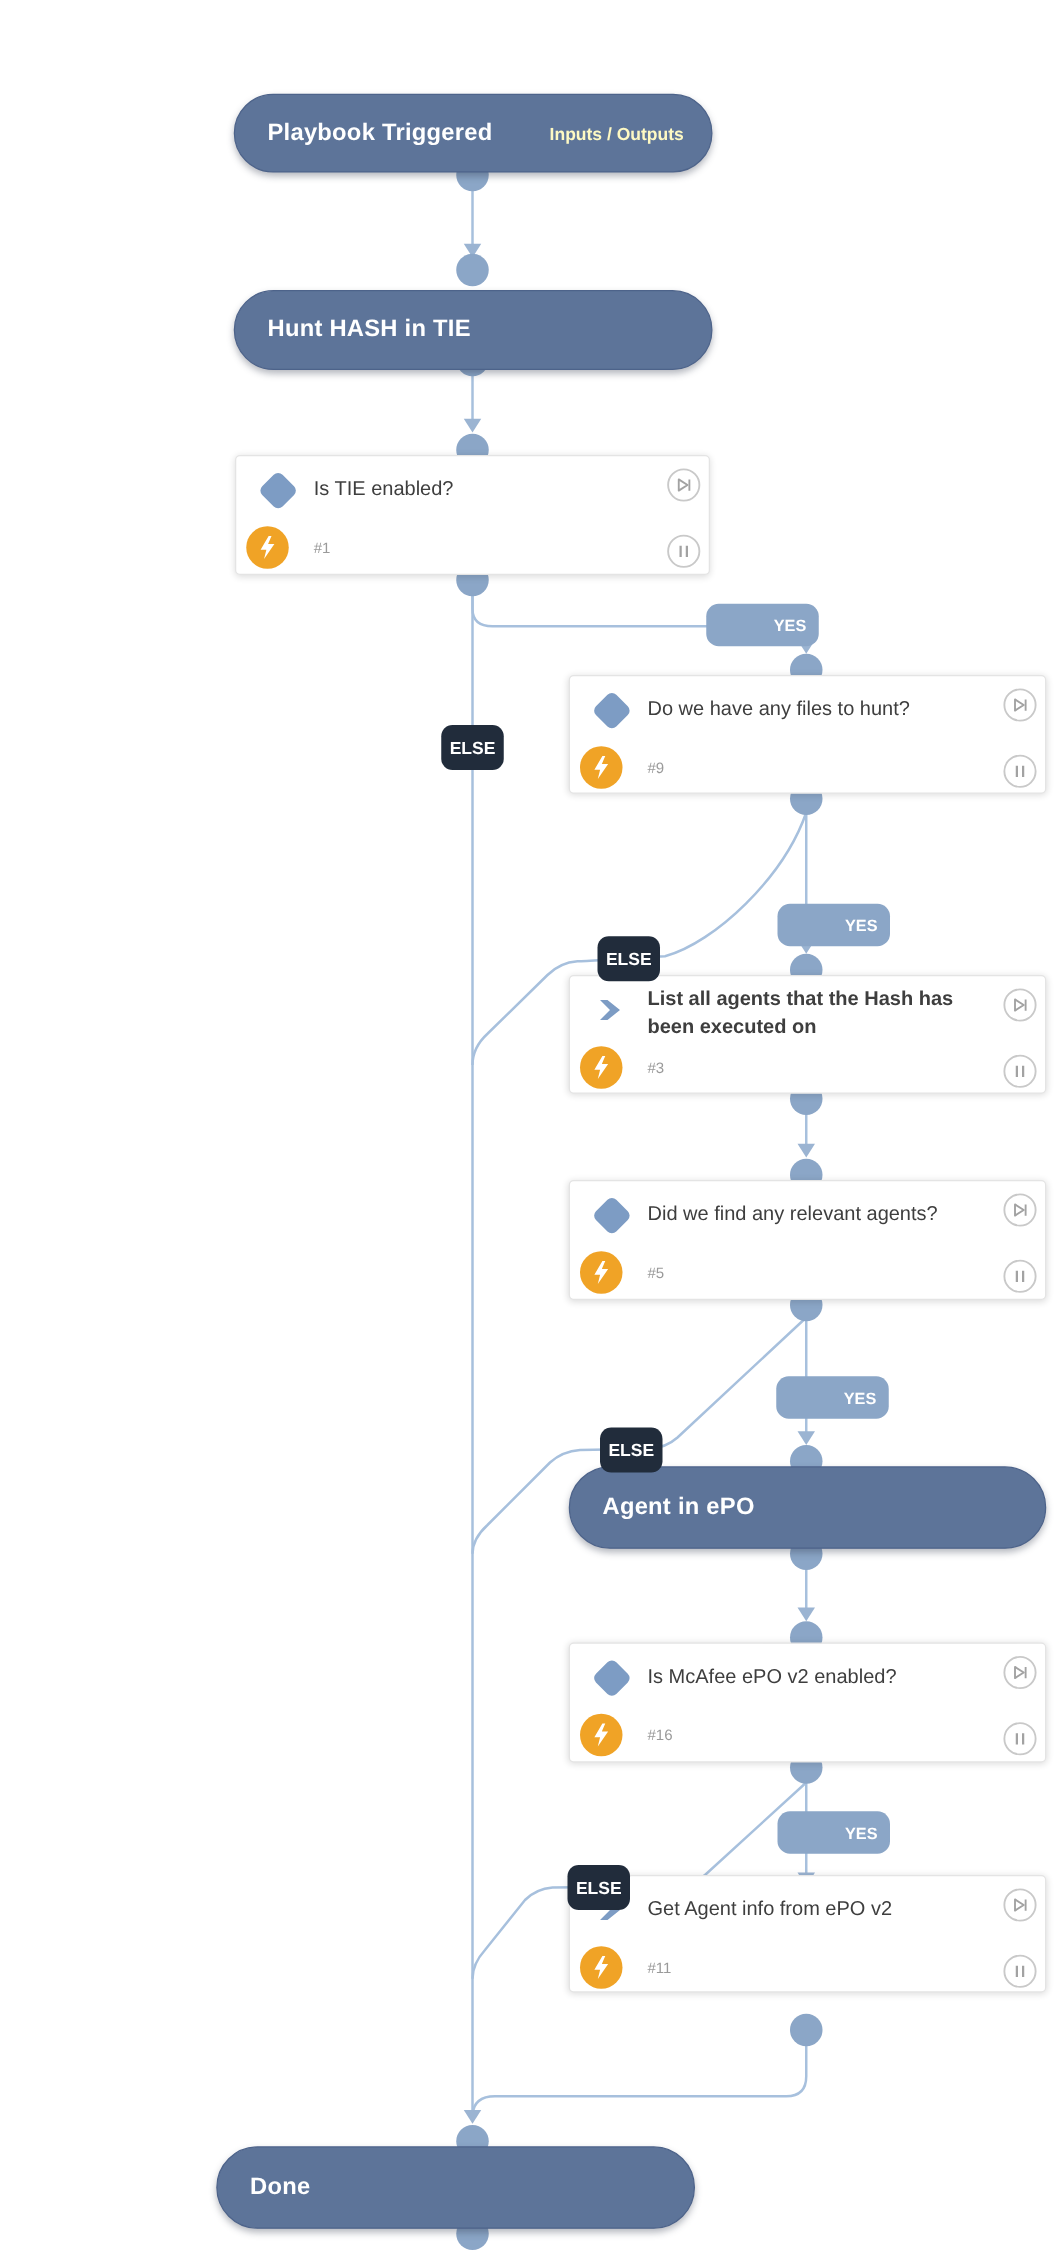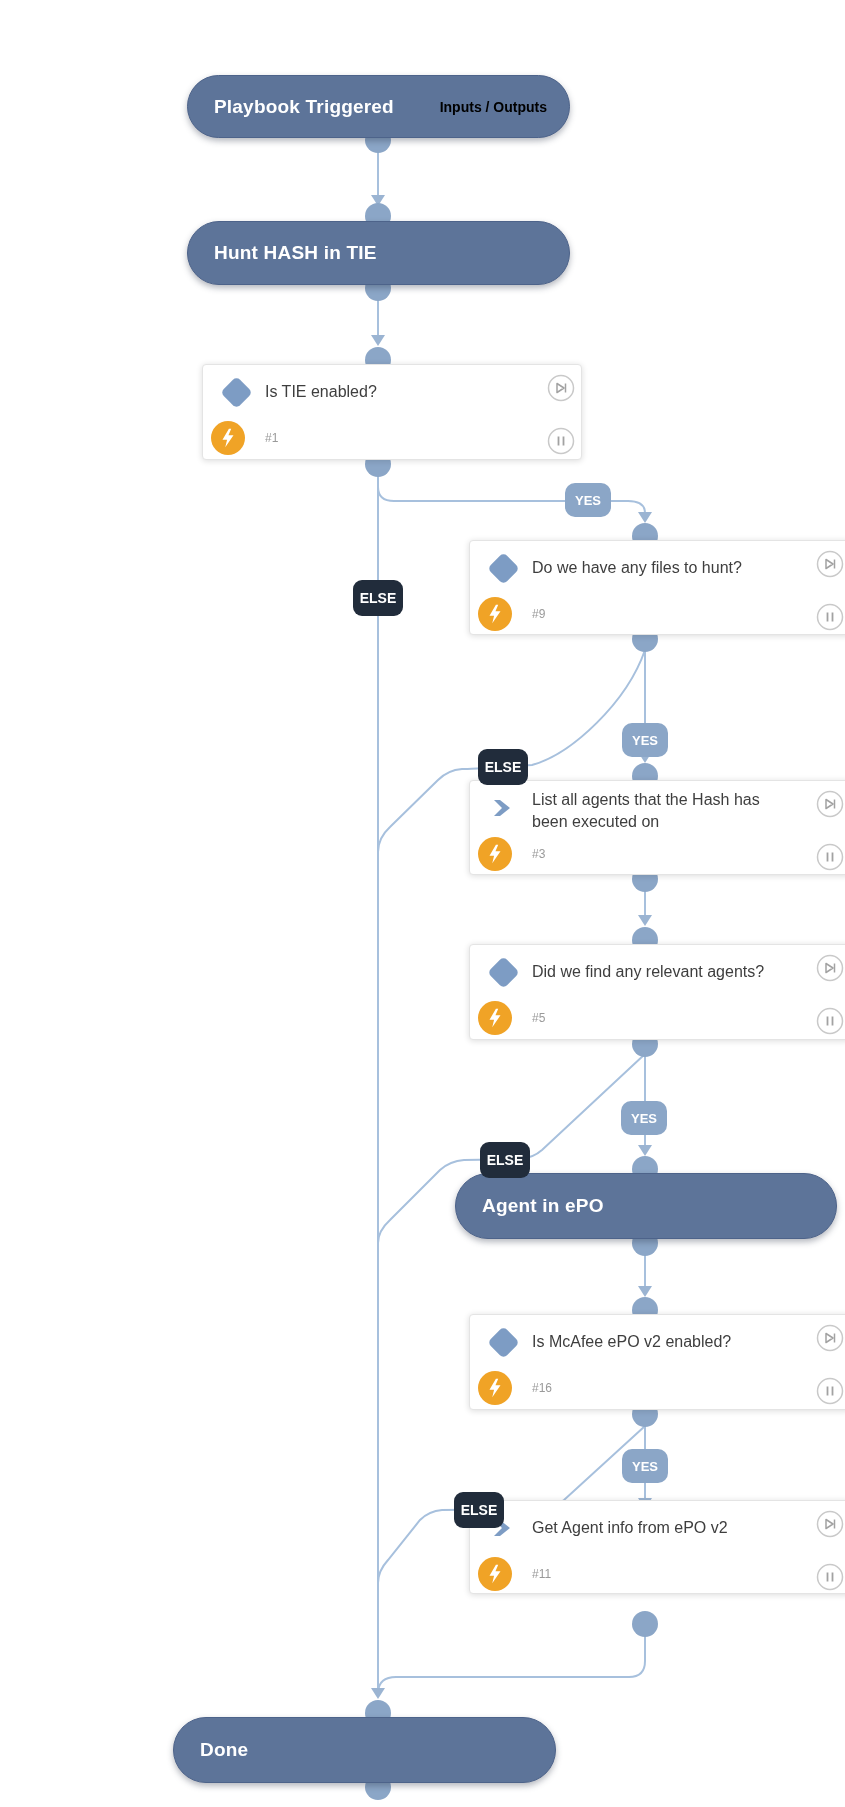--- a/index.html
+++ b/index.html
@@ -11,38 +11,38 @@
   body{font-family:"Liberation Sans",sans-serif;}
   #canvas{position:relative;width:845px;height:1807px;background:#fff;overflow:hidden;}
   #edges{position:absolute;left:0;top:0;z-index:1;}
   .pill{
     position:absolute;z-index:2;background:var(--pill);border:1px solid var(--pill-border);
     border-radius:999px;display:flex;align-items:center;justify-content:space-between;
     padding:0 22px 0 26px;box-sizing:border-box;box-shadow:0 3px 6px rgba(40,50,70,.35);
     cursor:pointer;
   }
   .pill-title{color:#fff;font-size:19px;font-weight:700;letter-spacing:.2px;}
-  .pill-link{color:#000000;font-size:14px;font-weight:700;text-decoration:none;cursor:pointer;}
+  .pill-link{color:#fef9c3;font-size:14px;font-weight:700;text-decoration:none;cursor:pointer;}
   .card{
     position:absolute;z-index:2;background:#fff;border:1px solid var(--card-border);
-    border-radius:4px;box-shadow:0 1px 6px rgba(0,0,0,.14);box-sizing:border-box;cursor:pointer;margin-left:14px;
+    border-radius:4px;box-shadow:0 1px 6px rgba(0,0,0,.14);box-sizing:border-box;cursor:pointer;
   }
   .diamond{position:absolute;left:22px;top:16px;width:23px;height:23px;background:var(--icon-blue);
     border-radius:5px;transform:rotate(45deg);}
   .chev{position:absolute;left:21px;top:16px;width:22px;height:22px;}
   .card-title{position:absolute;left:62px;top:16px;right:66px;font-size:16px;color:var(--title);line-height:22px;}
-  .card.two-line .card-title{top:8px;}
+  .card.two-line .card-title{top:8px;font-weight:bold;}
   .bolt{position:absolute;left:8px;top:56px;width:34px;height:34px;border-radius:50%;
     background:var(--bolt);display:flex;align-items:center;justify-content:center;}
   .card-id{position:absolute;left:62px;top:66px;font-size:12px;color:var(--muted);}
   .ctl{position:absolute;right:6px;width:28px;height:28px;padding:0;border:none;background:transparent;cursor:pointer;}
   .ctl.skip{top:9px;} .ctl.pause{top:62px;}
   .badge{position:absolute;z-index:3;display:flex;align-items:center;justify-content:center;
     color:#fff;font-weight:700;border-radius:10px;}
-  .badge.yes{width:46px;height:34px;background:var(--node);font-size:13px;}
+  .badge.yes{width:46px;height:34px;background:var(--node);font-size:13px;padding-left:44px;}
   .badge.else{width:50px;height:36px;background:var(--else);font-size:14px;border-radius:9px;text-align:center;}
 </style>
 </head>
 <body>
 
 <div id="canvas">
 
   <svg id="edges" width="845" height="1807" viewBox="0 0 845 1807">
     <g fill="none" stroke="#a7c0dd" stroke-width="2">
       <path d="M 378 141 L 378 196"></path>
@@ -91,21 +91,21 @@
       <circle cx="378" cy="1713" r="13"></circle>
         <circle cx="378" cy="1787" r="13"></circle>
     </g>
   </svg>
 
   <div class="pill" style="left:187px;top:75px;width:383px;height:63px">
     <span class="pill-title">Playbook Triggered</span>
     <a class="pill-link">Inputs / Outputs</a>
   </div>
 
-  <div class="pill" style="left:187px;top:221px;width:383px;height:64px">
+  <div class="pill" style="left:187px;top:232px;width:383px;height:64px">
     <span class="pill-title">Hunt HASH in TIE</span>
   </div>
 
   <div class="card" style="left:188px;top:364px;width:380px;height:96px">
     <div class="diamond"></div>
     <div class="card-title">Is TIE enabled?</div>
     <div class="bolt">
       <svg width="22" height="22" viewBox="0 0 24 24">
           <polygon points="13,2 6,14 11,14 9,22 18,9 12.5,9 15.5,2" fill="#fff"></polygon>
         </svg>

